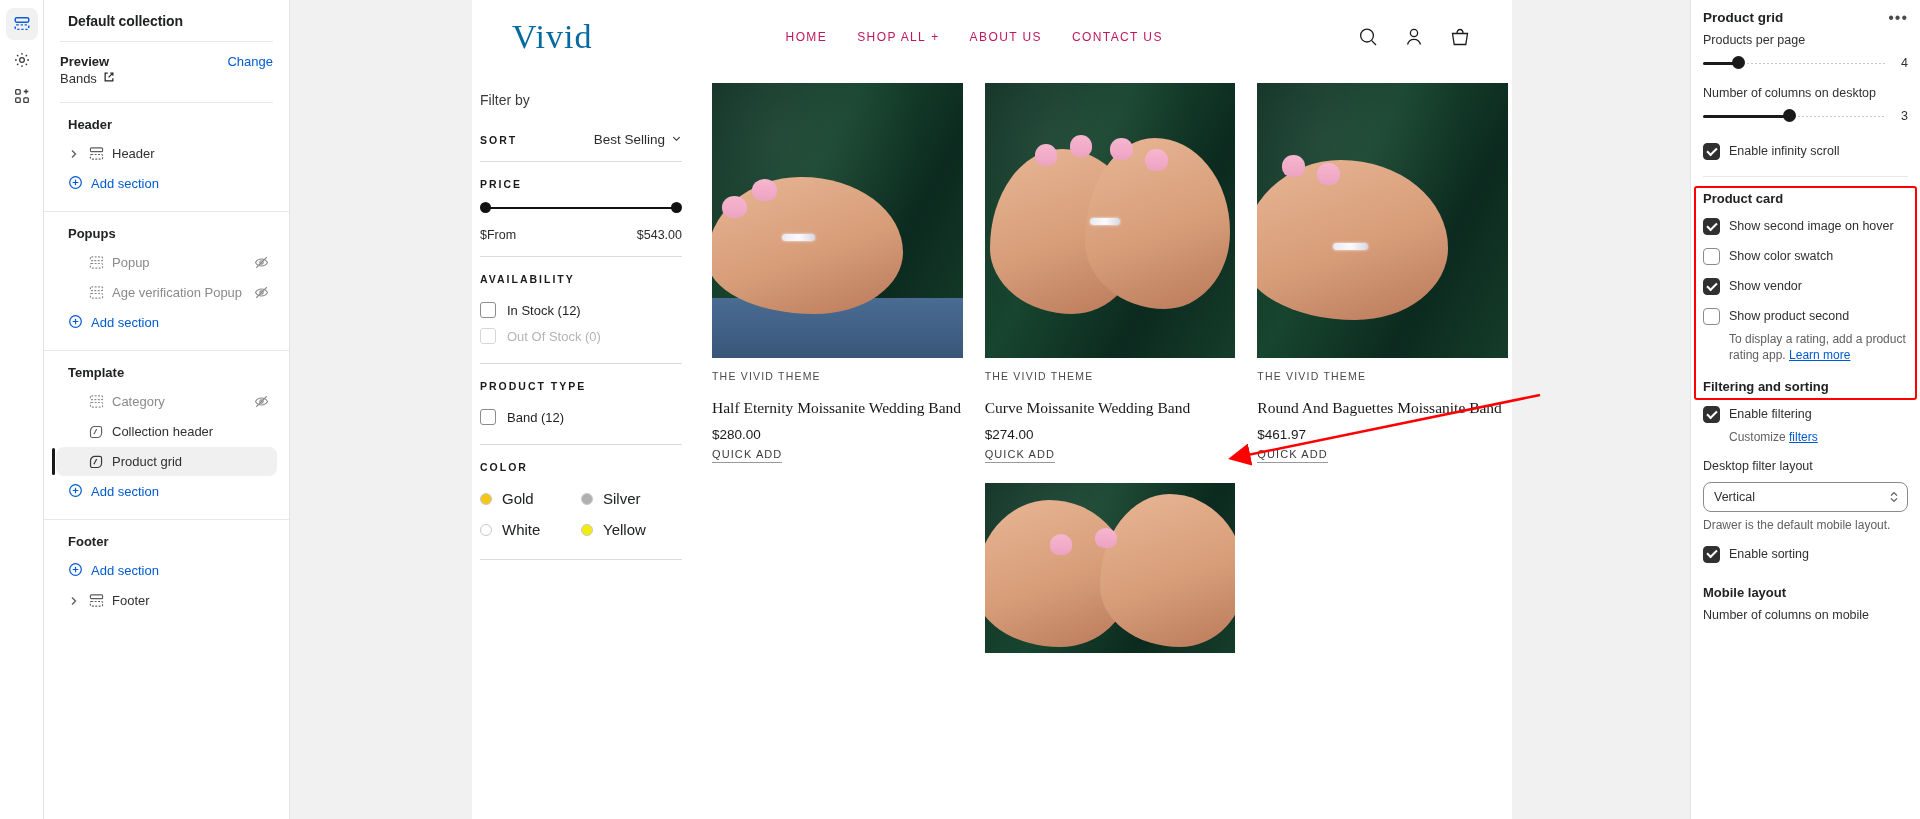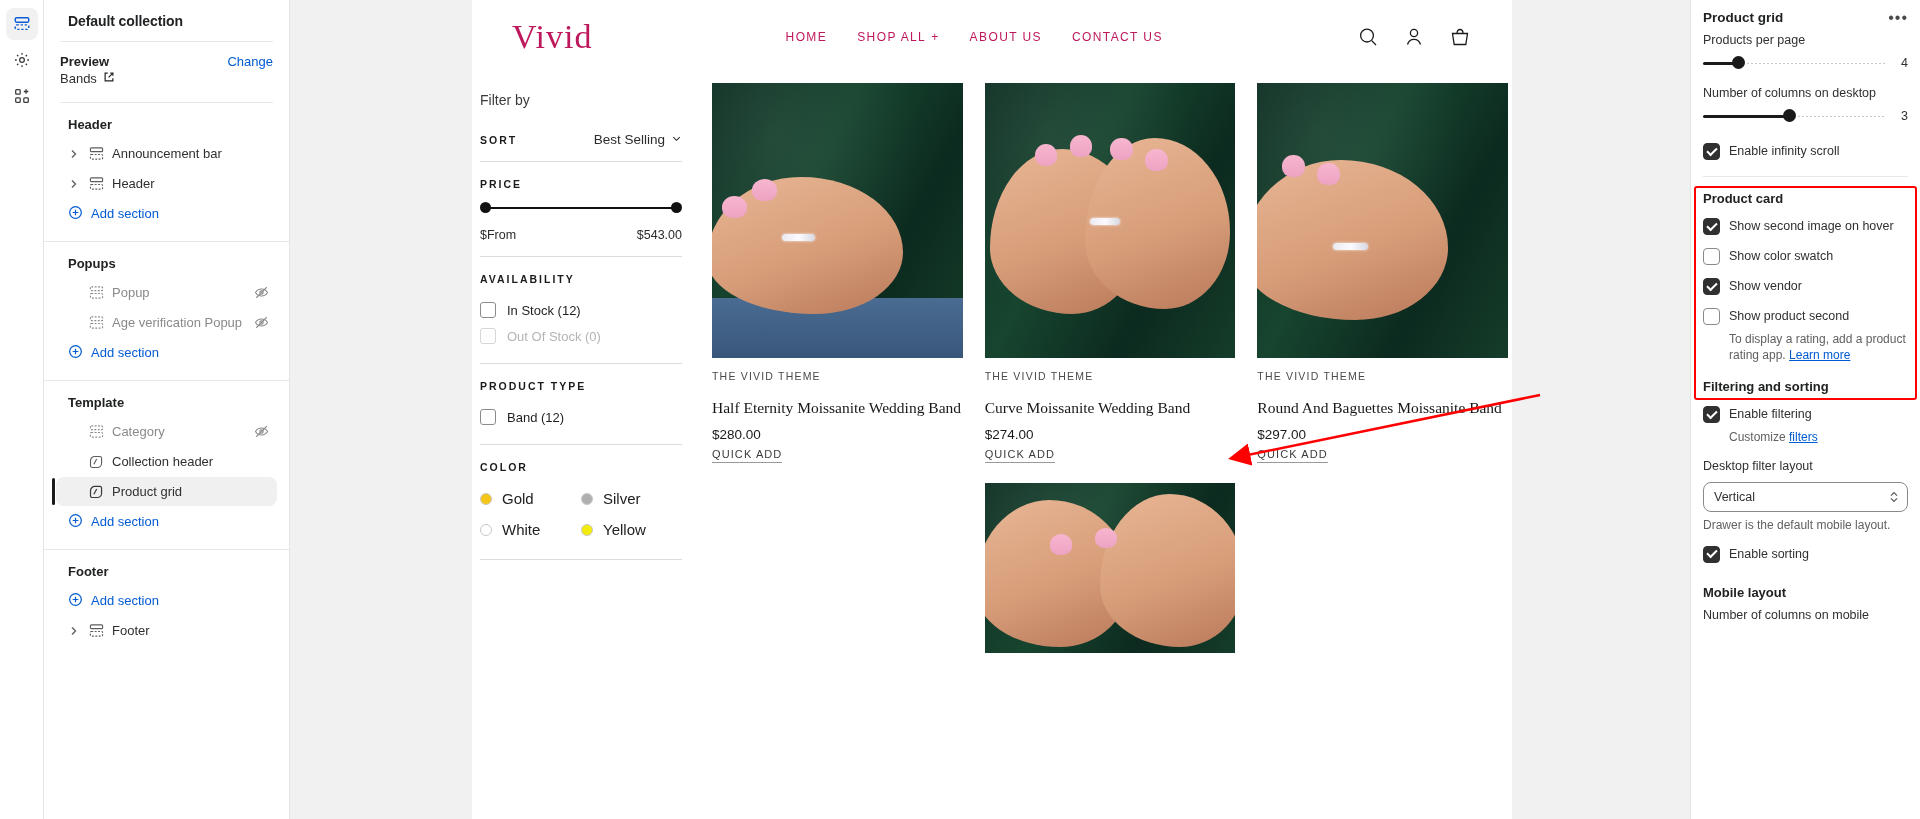--- a/index.html
+++ b/index.html
@@ -89,21 +89,21 @@
   .viewport {
     width: 1040px; height: 819px; background: #fff; overflow: hidden;
     position: relative;
   }
   .site-header {
     display: flex; align-items: center; padding: 18px 40px 10px 40px;
     gap: 20px;
   }
   .brand {
     font-family: "Liberation Serif", serif; font-size: 34px;
-    color: #be185d; letter-spacing: 1px; flex: 0 0 auto;
+    color: #0369a1; letter-spacing: 1px; flex: 0 0 auto;
   }
   .nav {
     flex: 1 1 auto; display: flex; gap: 30px; justify-content: center;
     align-items: center;
   }
   .nav a {
     font-size: 12px; letter-spacing: 1.4px; color: #be185d;
     text-decoration: none; font-weight: 500; display:flex; align-items:center; gap:5px;
   }
   .header-icons { display: flex; gap: 22px; align-items: center; flex: 0 0 auto; }
@@ -309,34 +309,20 @@
               <path d="M11.5 2.5l-5 5"></path>
           </svg>
         </span>
       </div>
     </div>
     <div class="sb-divider"></div>
 
     <div class="sb-block sb-block-border">
       <div class="sb-label">Header</div>
 
-      <div class="sb-item">
-        <span class="chev">
-          <svg width="8" height="10" viewBox="0 0 8 10" fill="none" stroke="#616161" stroke-width="1.4">
-              <path d="M2 1.5L5.5 5 2 8.5"></path>
-            </svg>
-        </span>
-        <span class="sicon">
-          <svg width="15" height="15" viewBox="0 0 16 16" fill="none" stroke="#5c5c5c" stroke-width="1.2">
-            <rect x="1.5" y="2" width="13" height="4" rx="1"></rect>
-              <rect x="1.5" y="9" width="13" height="5" rx="1" stroke-dasharray="2 1.6"></rect>
-          </svg>
-        </span>
-        <span class="stext">Announcement bar</span>
-      </div>
 
       <div class="sb-item">
         <span class="chev">
           <svg width="8" height="10" viewBox="0 0 8 10" fill="none" stroke="#616161" stroke-width="1.4">
               <path d="M2 1.5L5.5 5 2 8.5"></path>
             </svg>
         </span>
         <span class="sicon">
           <svg width="15" height="15" viewBox="0 0 16 16" fill="none" stroke="#5c5c5c" stroke-width="1.2">
             <rect x="1.5" y="2" width="13" height="4" rx="1"></rect>
@@ -652,21 +638,21 @@
                 <div class="ph-bg"></div>
                   <div class="ph-cloth"></div>
                 <div class="ph-hand" style="left:-6%;top:28%;width:82%;height:58%;"></div>
                 <div class="ph-nail" style="left:10%;top:26%;width:9%;height:8%"></div>
                 <div class="ph-nail" style="left:24%;top:29%;width:9%;height:8%"></div>
                 <div class="ph-ring" style="left:30%;top:58%;width:14%"></div>
               </div>
             </div>
             <div class="vendor">THE VIVID THEME</div>
             <div class="name">Round And Baguettes Moissanite Band</div>
-            <div class="price">$297.00</div>
+            <div class="price">$461.97</div>
             <div class="qadd">QUICK ADD</div>
           </div>
 
           <div></div>
           <div class="card">
             <div class="img" style="height:170px">
               <div class="photo">
                 <div class="ph-bg"></div>
                   <div class="ph-cloth"></div>
                 <div class="ph-hand" style="left:-4%;top:10%;width:62%;height:86%;"></div>

